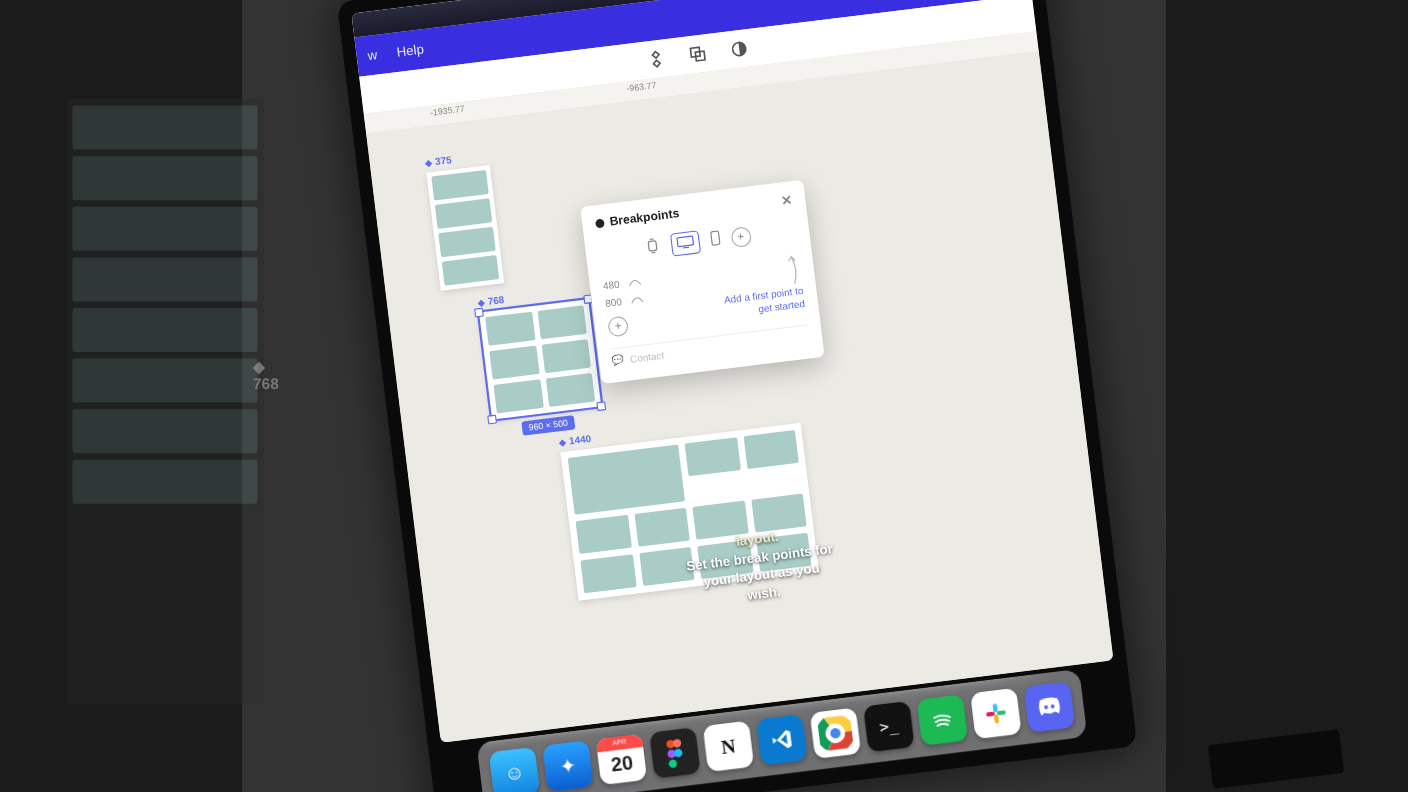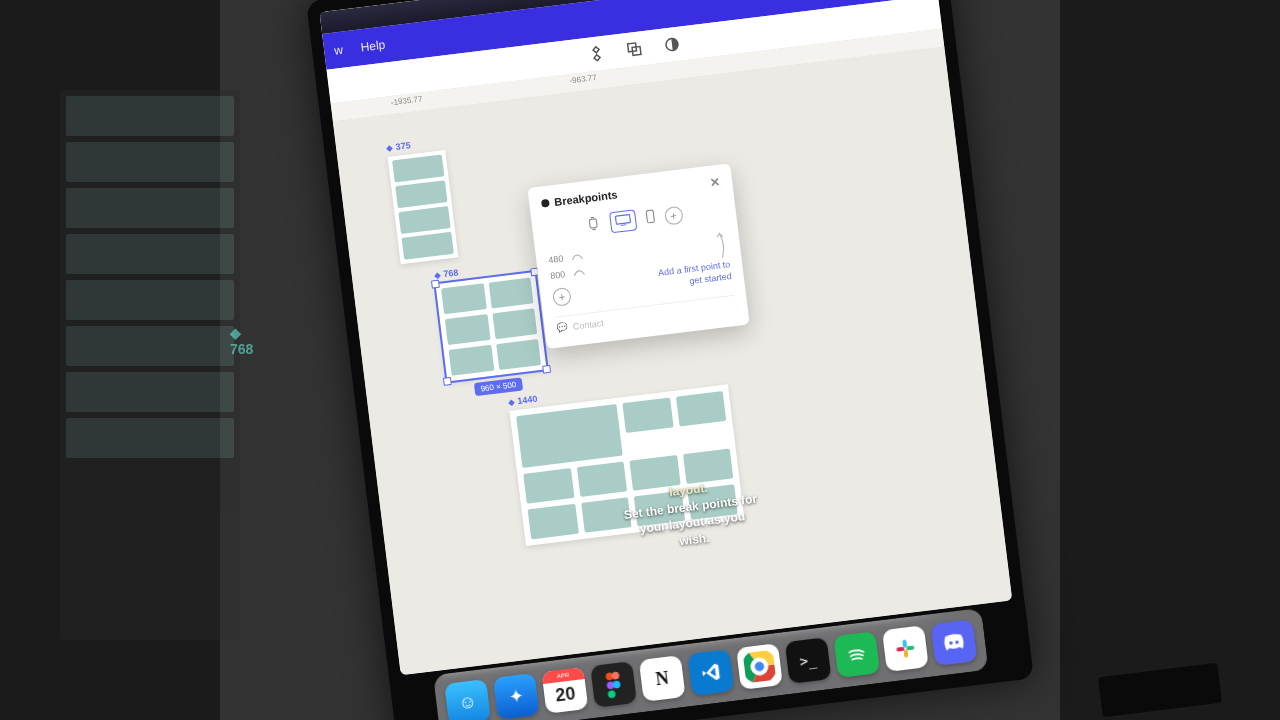--- a/index.html
+++ b/index.html
@@ -6,21 +6,21 @@
   .stage{position:relative;width:1280px;height:720px;}
 
   
   .pillar{position:absolute;top:0;height:720px;background:#1b1b1b;}
   .pillar.left{left:0;width:220px;}
   .pillar.right{right:0;width:220px;}
 
   
   .bg-card{position:absolute;left:60px;top:90px;width:180px;height:550px;background:#2a2a2a;border-radius:4px;opacity:.35;}
   .bg-card .r{background:#556f6b;height:40px;margin:6px;border-radius:2px;}
-  .bg-label{position:absolute;left:230px;top:325px;color:#5eead4;font-size:14px;font-weight:600;opacity:.6;}
+  .bg-label{position:absolute;left:230px;top:325px;color:#a3a3a3;font-size:14px;font-weight:600;opacity:.6;}
 
   
   .screen-wrap{position:absolute;left:350px;top:-40px;width:640px;height:760px;transform:rotate(-7deg);}
   .bezel{position:absolute;inset:0;background:#0a0a0a;border-radius:14px;box-shadow:0 0 40px rgba(0,0,0,.6);}
   .screen{position:absolute;left:12px;top:12px;right:12px;bottom:80px;background:#e9e7e3;border-radius:6px;overflow:hidden;}
   .mac-topbar{position:absolute;top:0;left:0;right:0;height:22px;background:linear-gradient(#2a2a40,#1a1a2a);}
 
   
   .app-top{position:absolute;top:22px;left:0;right:0;height:36px;background:#3a2fe0;display:flex;align-items:center;padding:0 10px;color:#fff;font-size:12px;gap:18px;}
   .app-top .m{opacity:.9;}

